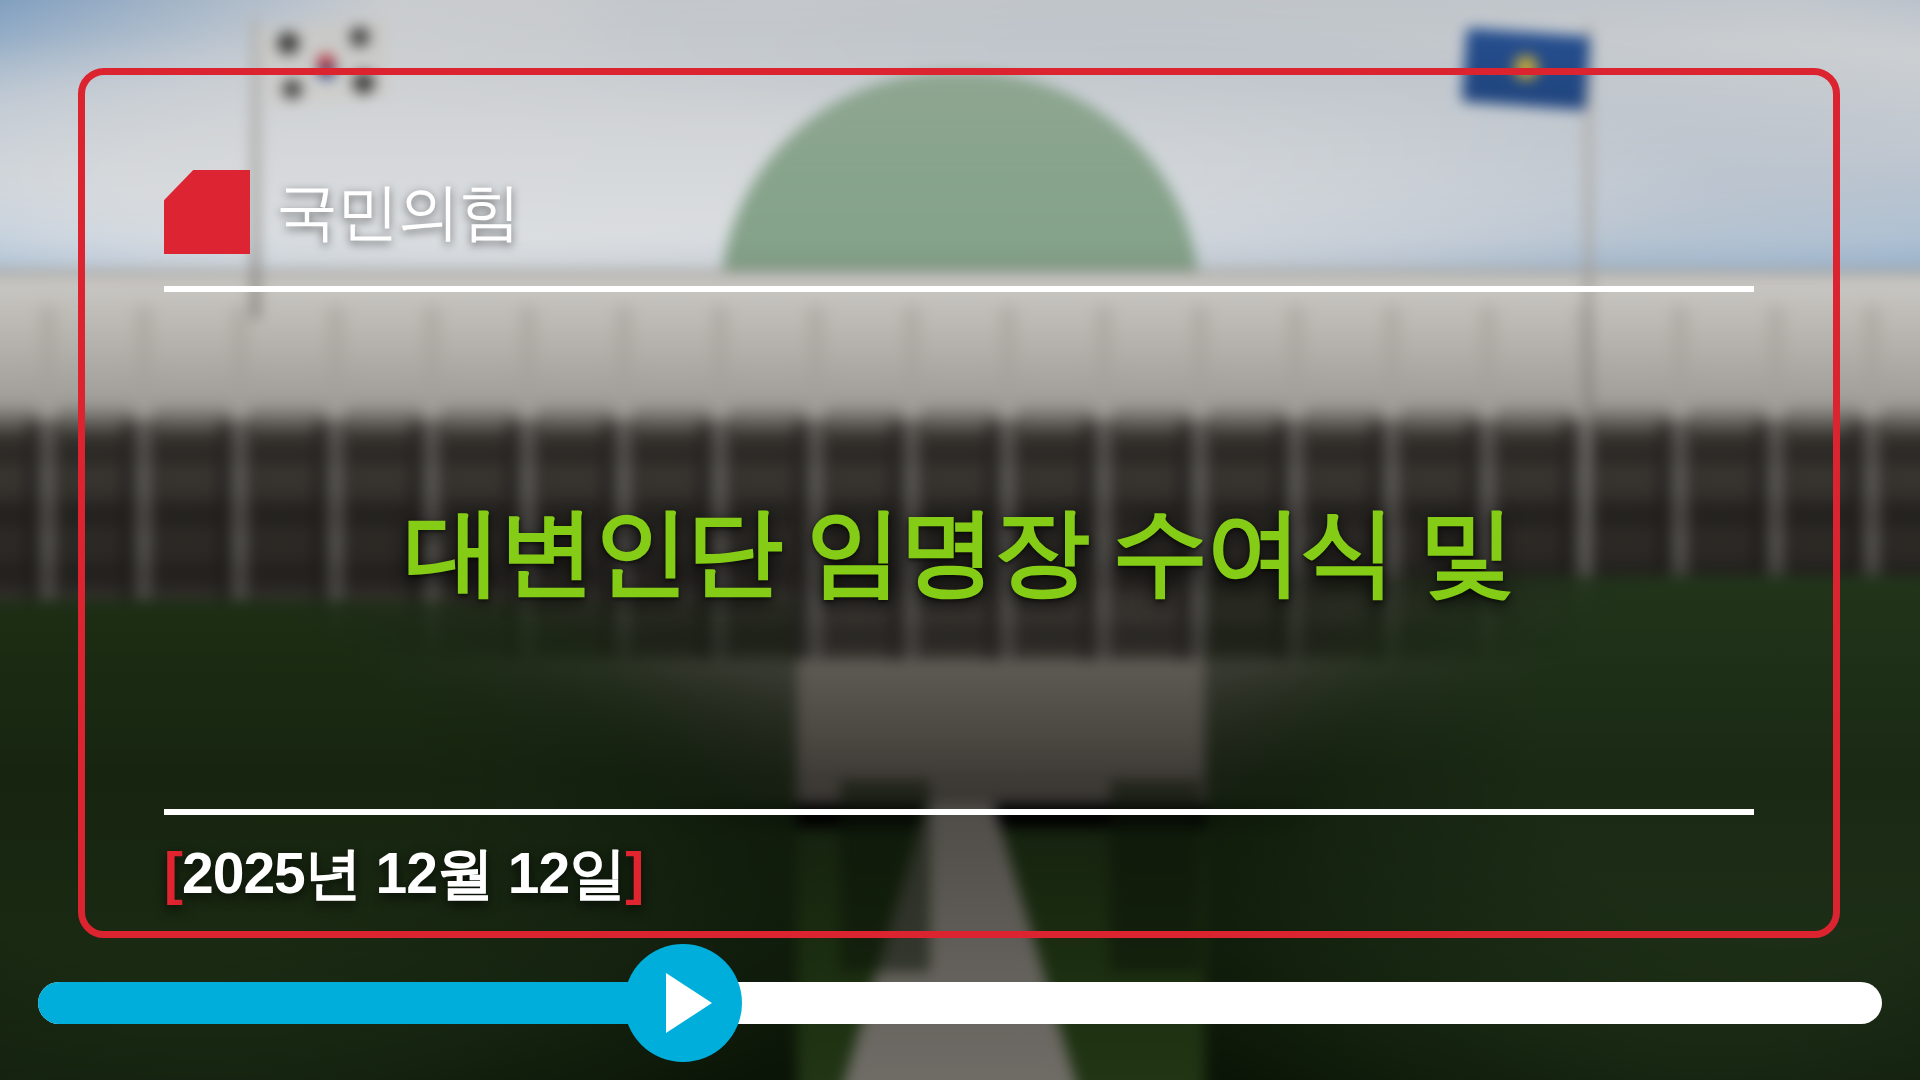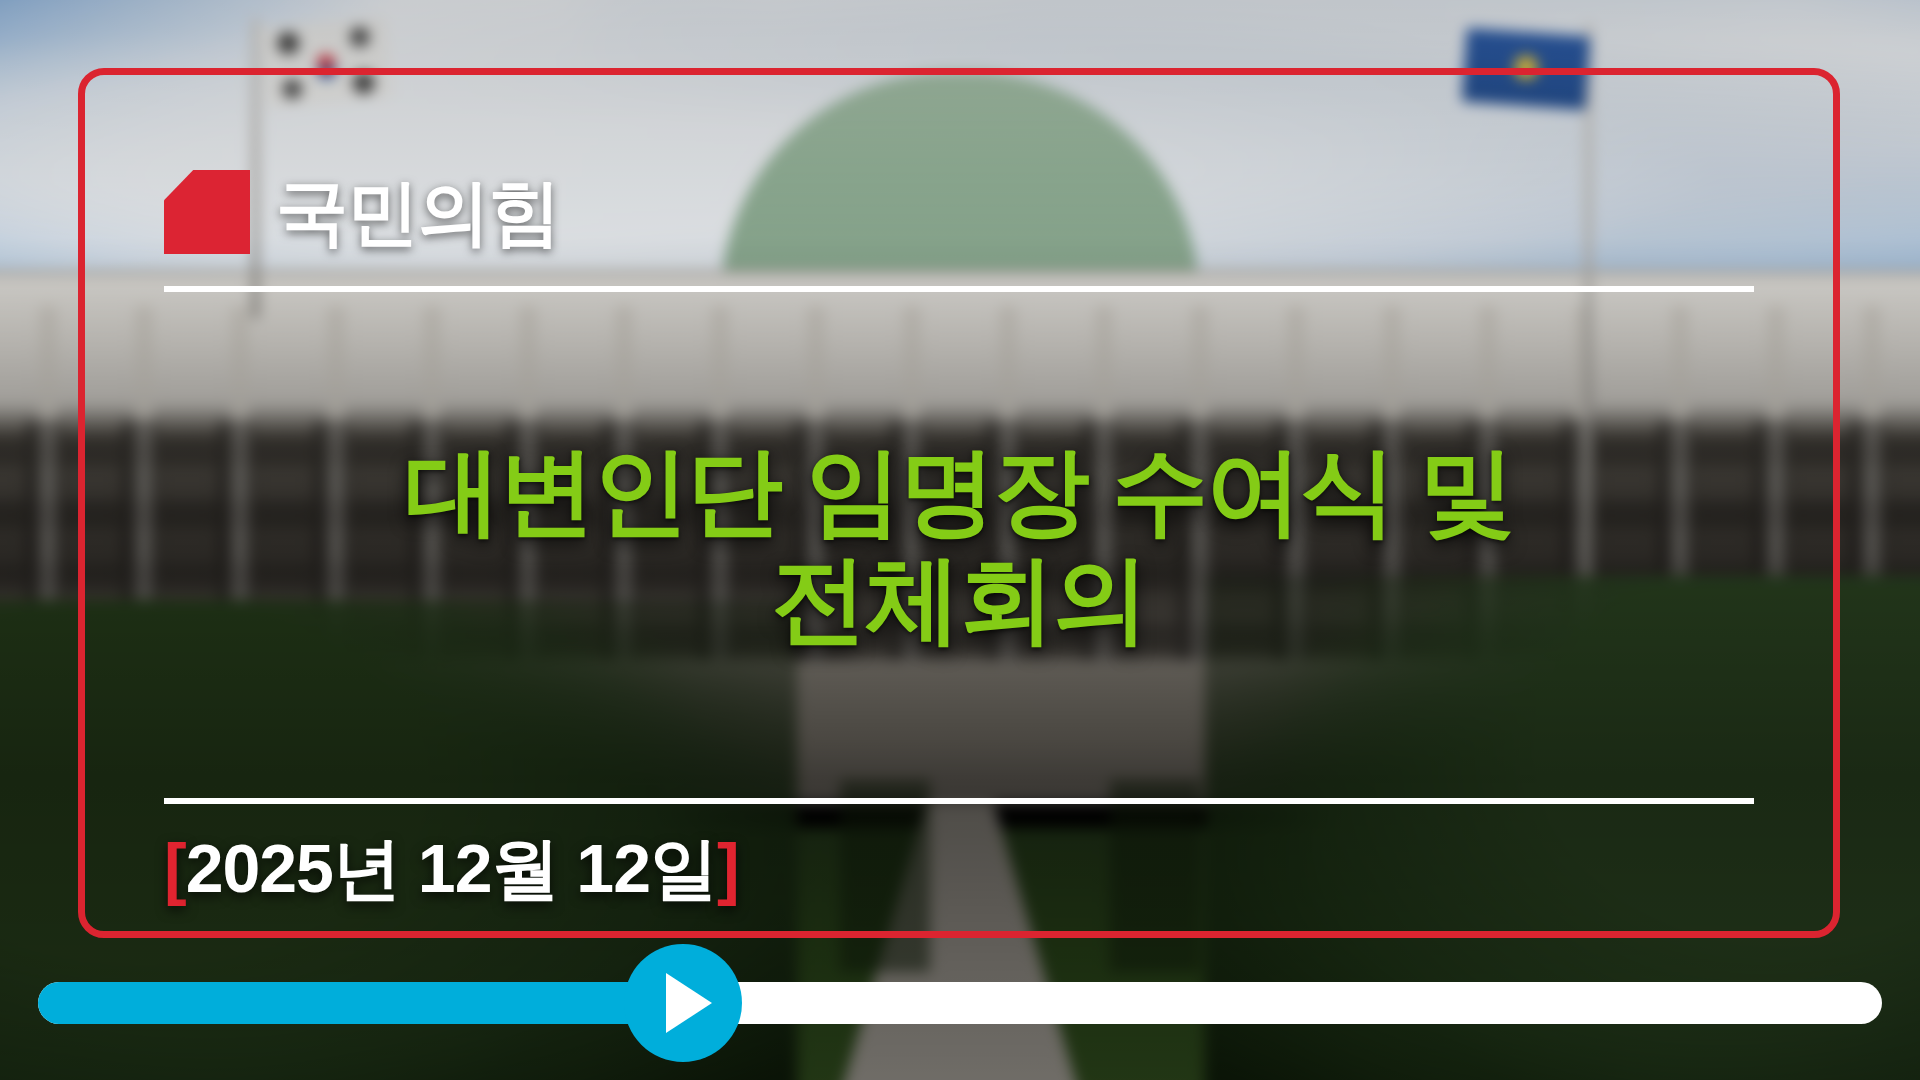--- a/index.html
+++ b/index.html
@@ -247,22 +247,22 @@
     height: 96px;
   }
   .brand-mark {
     width: 86px;
     height: 84px;
     background: #DC2433;
     clip-path: polygon(34% 0, 100% 0, 100% 100%, 0 100%, 0 36%);
   }
   .brand-name {
     color: #fff;
-    font-size: 72px;
-    font-weight: 700;
+    font-size: 62px;
+    font-weight: 400;
     letter-spacing: -1px;
     line-height: 1;
     text-shadow: 0 3px 10px rgba(0,0,0,.55);
   }
 
   .rule {
     height: 6px;
     background: #ffffff;
     width: 100%;
   }
@@ -287,21 +287,21 @@
   }
   .title-line { display: block; }
 
   .date-row {
     margin-top: 30px;
     margin-bottom: 36px;
     display: flex;
     align-items: center;
   }
   .date {
-    font-size: 68px;
+    font-size: 57px;
     font-weight: 900;
     line-height: 1;
     letter-spacing: -1px;
     color: #ffffff;
     text-shadow: 0 4px 12px rgba(0,0,0,.7);
     white-space: nowrap;
   }
   .bracket { color: #E02430; }
 
   
@@ -382,21 +382,20 @@
     <div class="brand-row">
       <div class="brand-mark" style="background: rgb(220, 36, 51);"></div>
       <div class="brand-name">국민의힘</div>
     </div>
 
     <div class="rule rule-top"></div>
 
     <div class="title-wrap">
       <div class="title">
         <span class="title-line">대변인단 임명장 수여식 및</span>
-        <span class="title-line">전체회의</span>
       </div>
     </div>
 
     <div class="rule rule-bottom"></div>
 
     <div class="date-row">
       <div class="date"><span class="bracket" style="color: rgb(224, 36, 48);">[</span><span>2025년 12월 12일</span><span class="bracket" style="color: rgb(224, 36, 48);">]</span></div>
     </div>
 
   </div>

